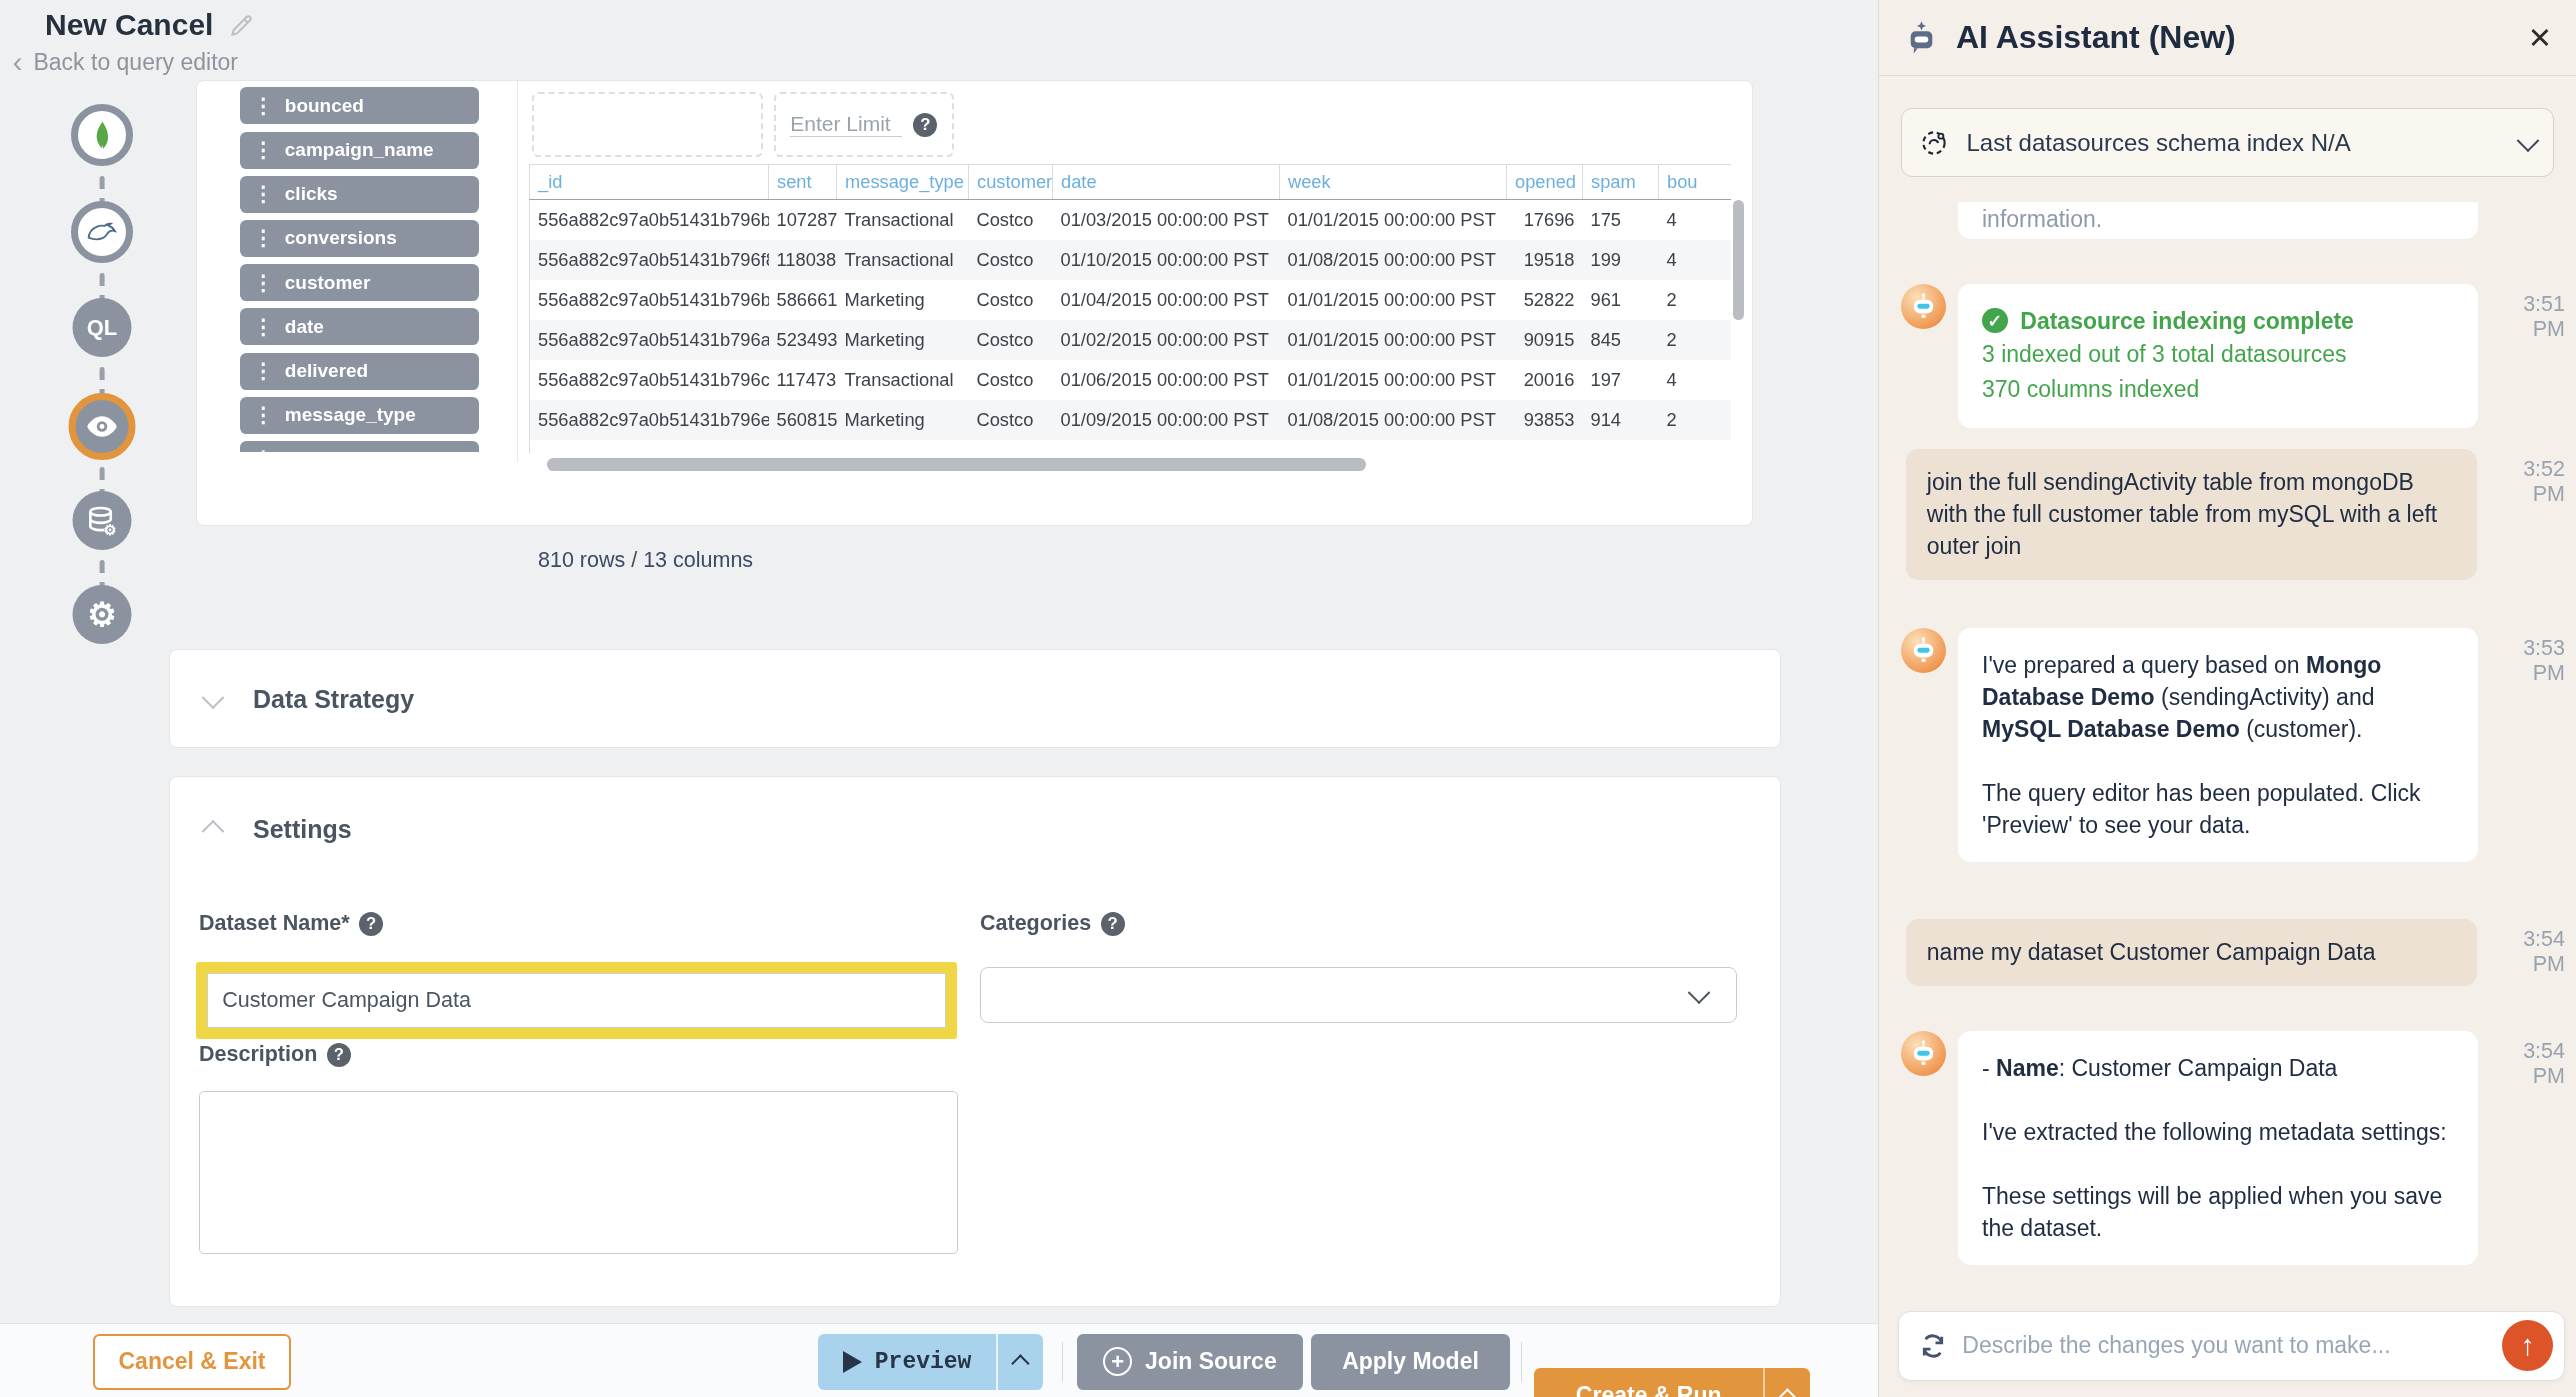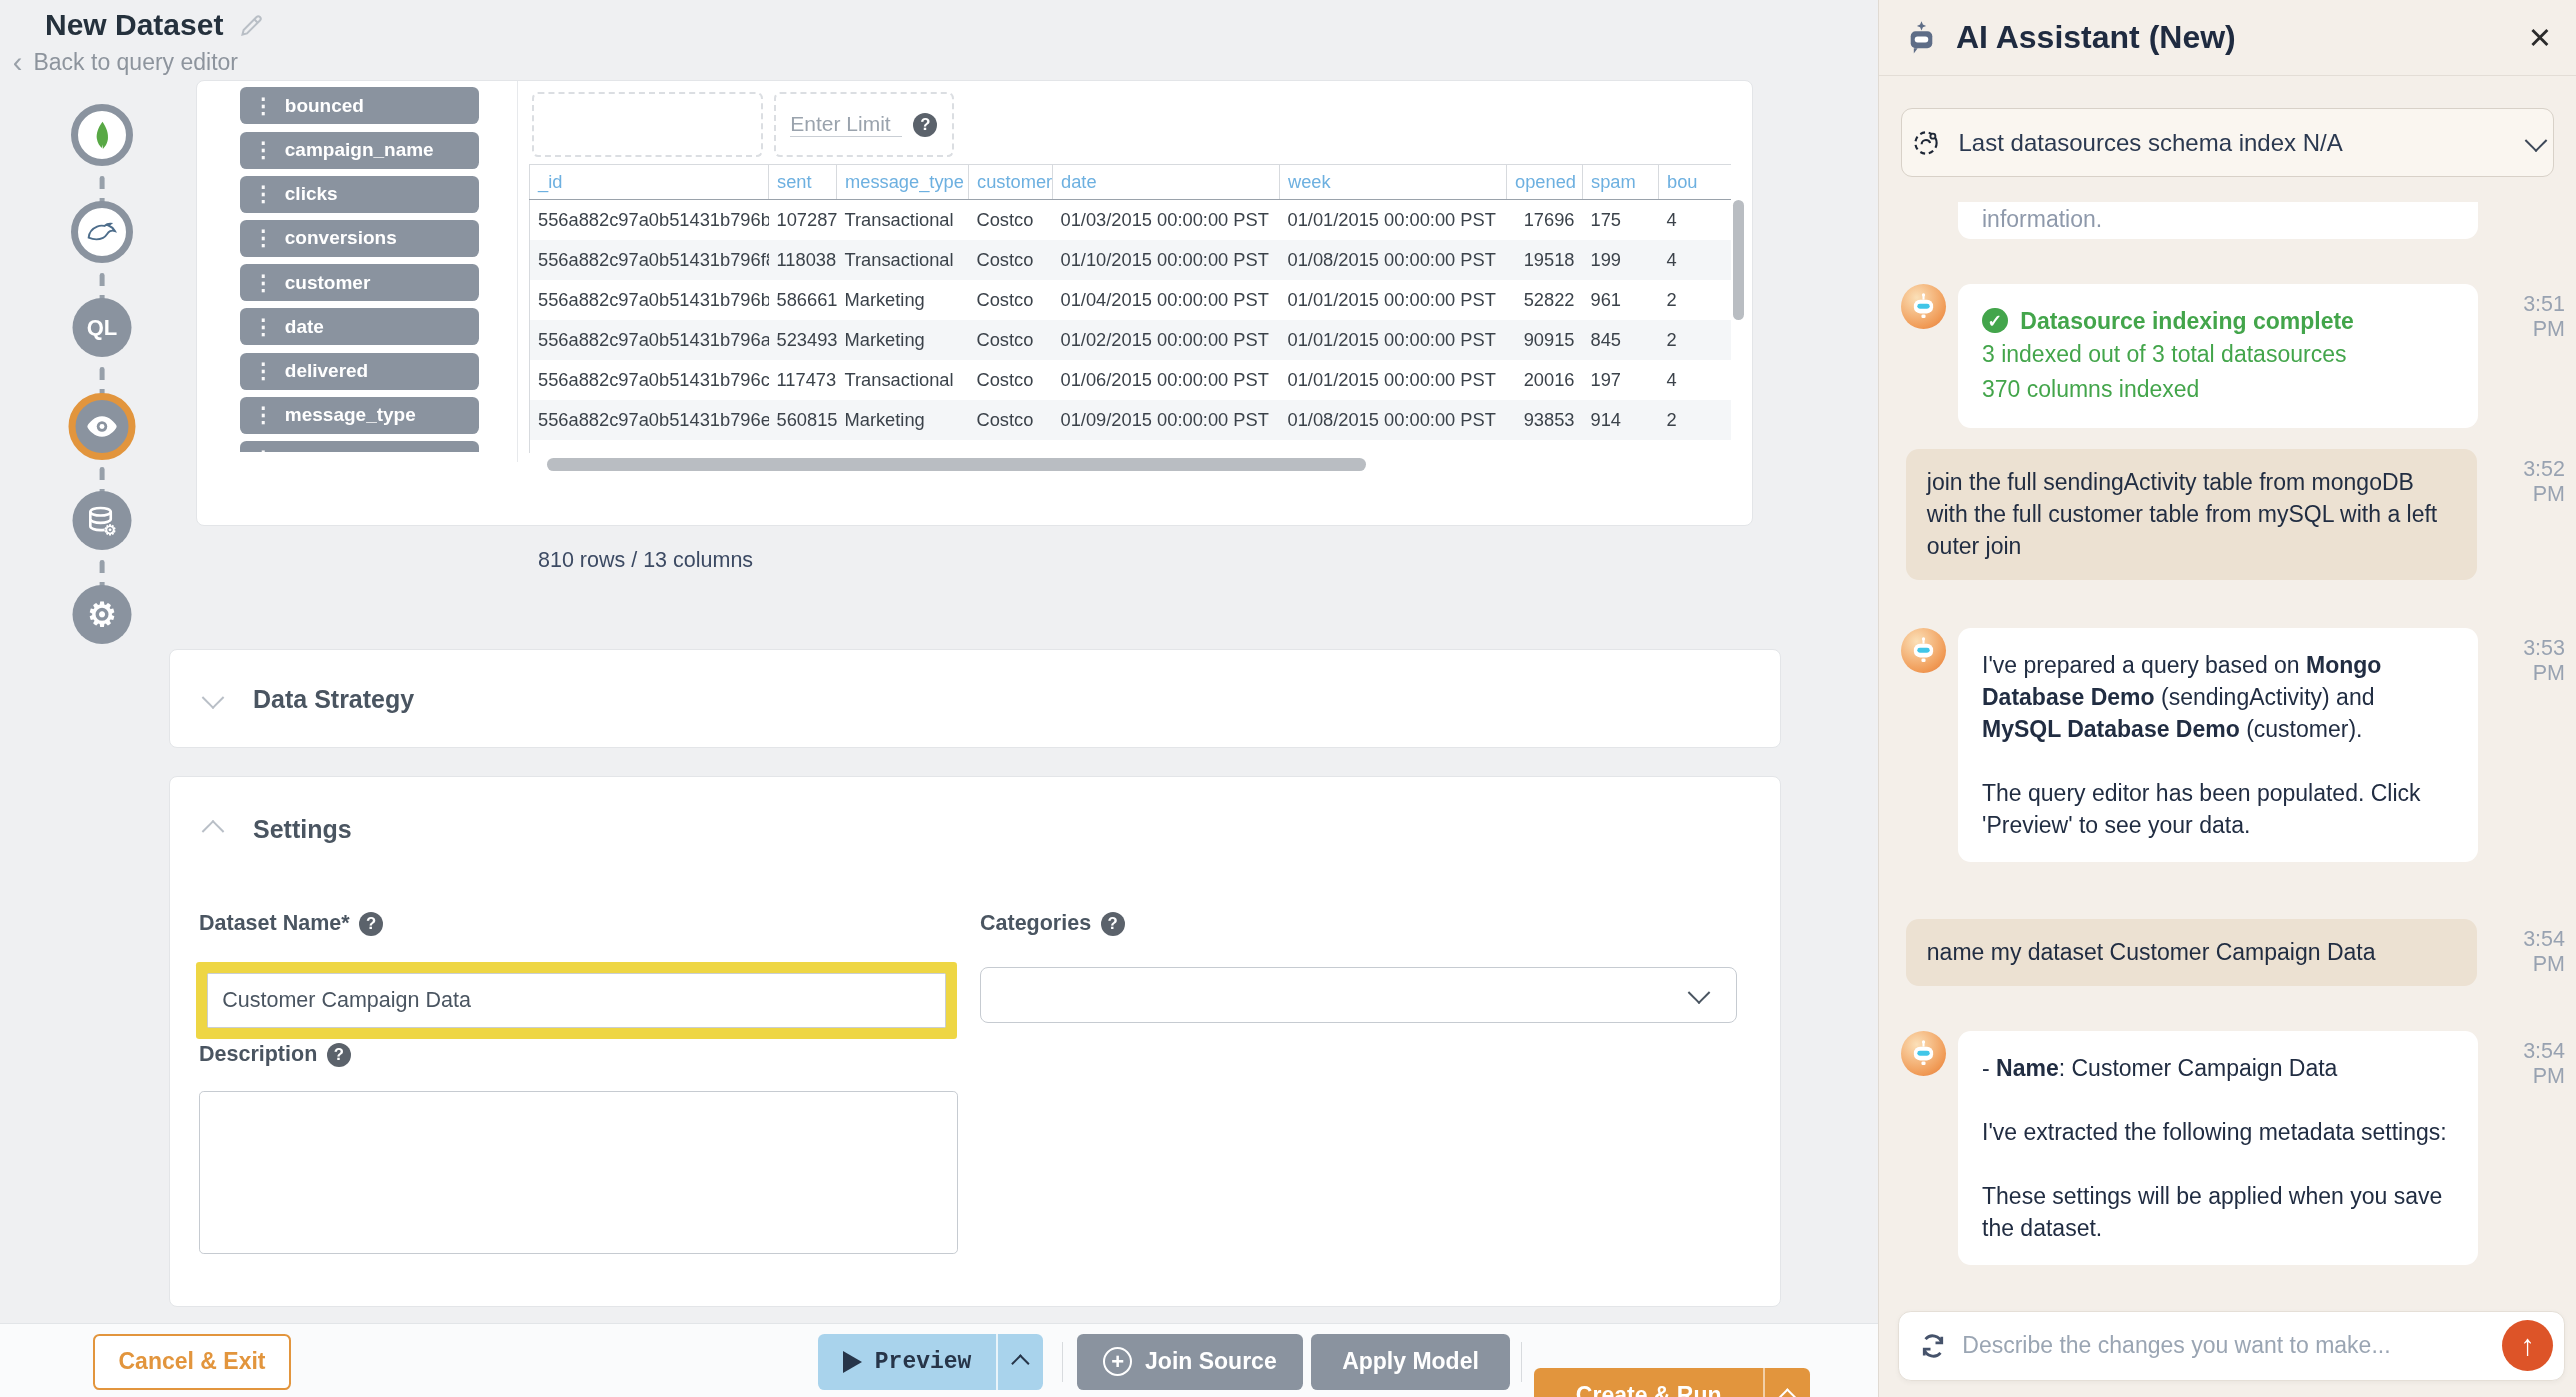--- a/index.html
+++ b/index.html
@@ -83,21 +83,21 @@
   #btn-create .main { flex:1; display:flex; align-items:center; justify-content:center; height:100%; }
   #btn-create .splitdiv { background:rgba(255,255,255,.55); }
   #btn-create .chev { border-color:#fff; width:12.8px; height:12.8px; }
 
   
   #ai-panel { position:absolute; left:1878px; top:0; width:698px; height:1398px; background:#f4efe9; border-left:0.8px solid #e0dad2; }
   #ai-head { height:76px; display:flex; align-items:center; padding:0 24px; gap:16px; border-bottom:0.8px solid #e3ddd6; }
   #ai-head svg { width:37px; height:37px; }
   #ai-title { font-size:32px; font-weight:bold; color:#1f2b40; }
   #ai-close { margin-left:auto; font-size:29px; color:#2b2b2b; cursor:pointer; }
-  #schema-dd { margin:32px 22px 0 22px; height:69px; background:#faf6f0; border:1.6px solid #d8d1c8; border-radius:11px; display:flex; align-items:center; padding:0 9px; gap:17.5px; cursor:pointer; }
+  #schema-dd { margin:32px 22px 0 22px; height:69px; background:#faf6f0; border:1.6px solid #d8d1c8; border-radius:11px; display:flex; align-items:center; padding:0 17px; gap:17.5px; cursor:pointer; }
   #schema-dd svg { width:30px; height:30px; flex:none; }
   #schema-dd .label { font-size:24px; color:#2b3950; }
   #schema-dd .chev { margin-left:auto; border-color:#3d4858; }
   #chat { position:absolute; left:22px; right:11px; top:176px; bottom:112px; overflow:hidden; }
   .msg { display:flex; align-items:flex-start; }
   .msg:nth-child(1){margin-top:25.5px;} .msg:nth-child(2){margin-top:45px;}
   .msg:nth-child(3){margin-top:21px;} .msg:nth-child(4){margin-top:48px;}
   .msg:nth-child(5){margin-top:57px;} .msg:nth-child(6){margin-top:45px;}
   .avatar { width:45px; height:45px; border-radius:50%; background:radial-gradient(circle at 35% 30%, #fbe0b8, #f09a55 70%, #e2773a); flex:none; margin-right:12px; display:flex; align-items:center; justify-content:center; }
   .avatar svg { width:33px; height:33px; }
@@ -115,21 +115,21 @@
   #ai-text-input { flex:1; border:none; outline:none; font-size:23px; color:#2b3950; font-family:"Liberation Sans",sans-serif; background:transparent; }
   #ai-text-input::placeholder { color:#9aa5b3; }
   #send-btn { width:51px; height:51px; border-radius:50%; background:#dd5428; color:#fff; font-size:29px; font-weight:bold; display:flex; align-items:center; justify-content:center; cursor:pointer; flex:none; }
 </style>
 </head>
 <body>
 
 <div id="app">
 
   <div class="page-title">
-    <span>New Dataset</span>
+    <span>New Cancel</span>
     <svg viewBox="0 0 24 24" fill="none" stroke="#b9bfc6" stroke-width="1.8">
         <path d="M4 20l1-4L16.5 4.5a2.1 2.1 0 013 3L8 19l-4 1z"></path>
         <path d="M14.5 6.5l3 3"></path>
       </svg>
   </div>
   <div class="back-link">
     <span class="chev-glyph">‹</span>
     <span>Back to query editor</span>
   </div>
 

